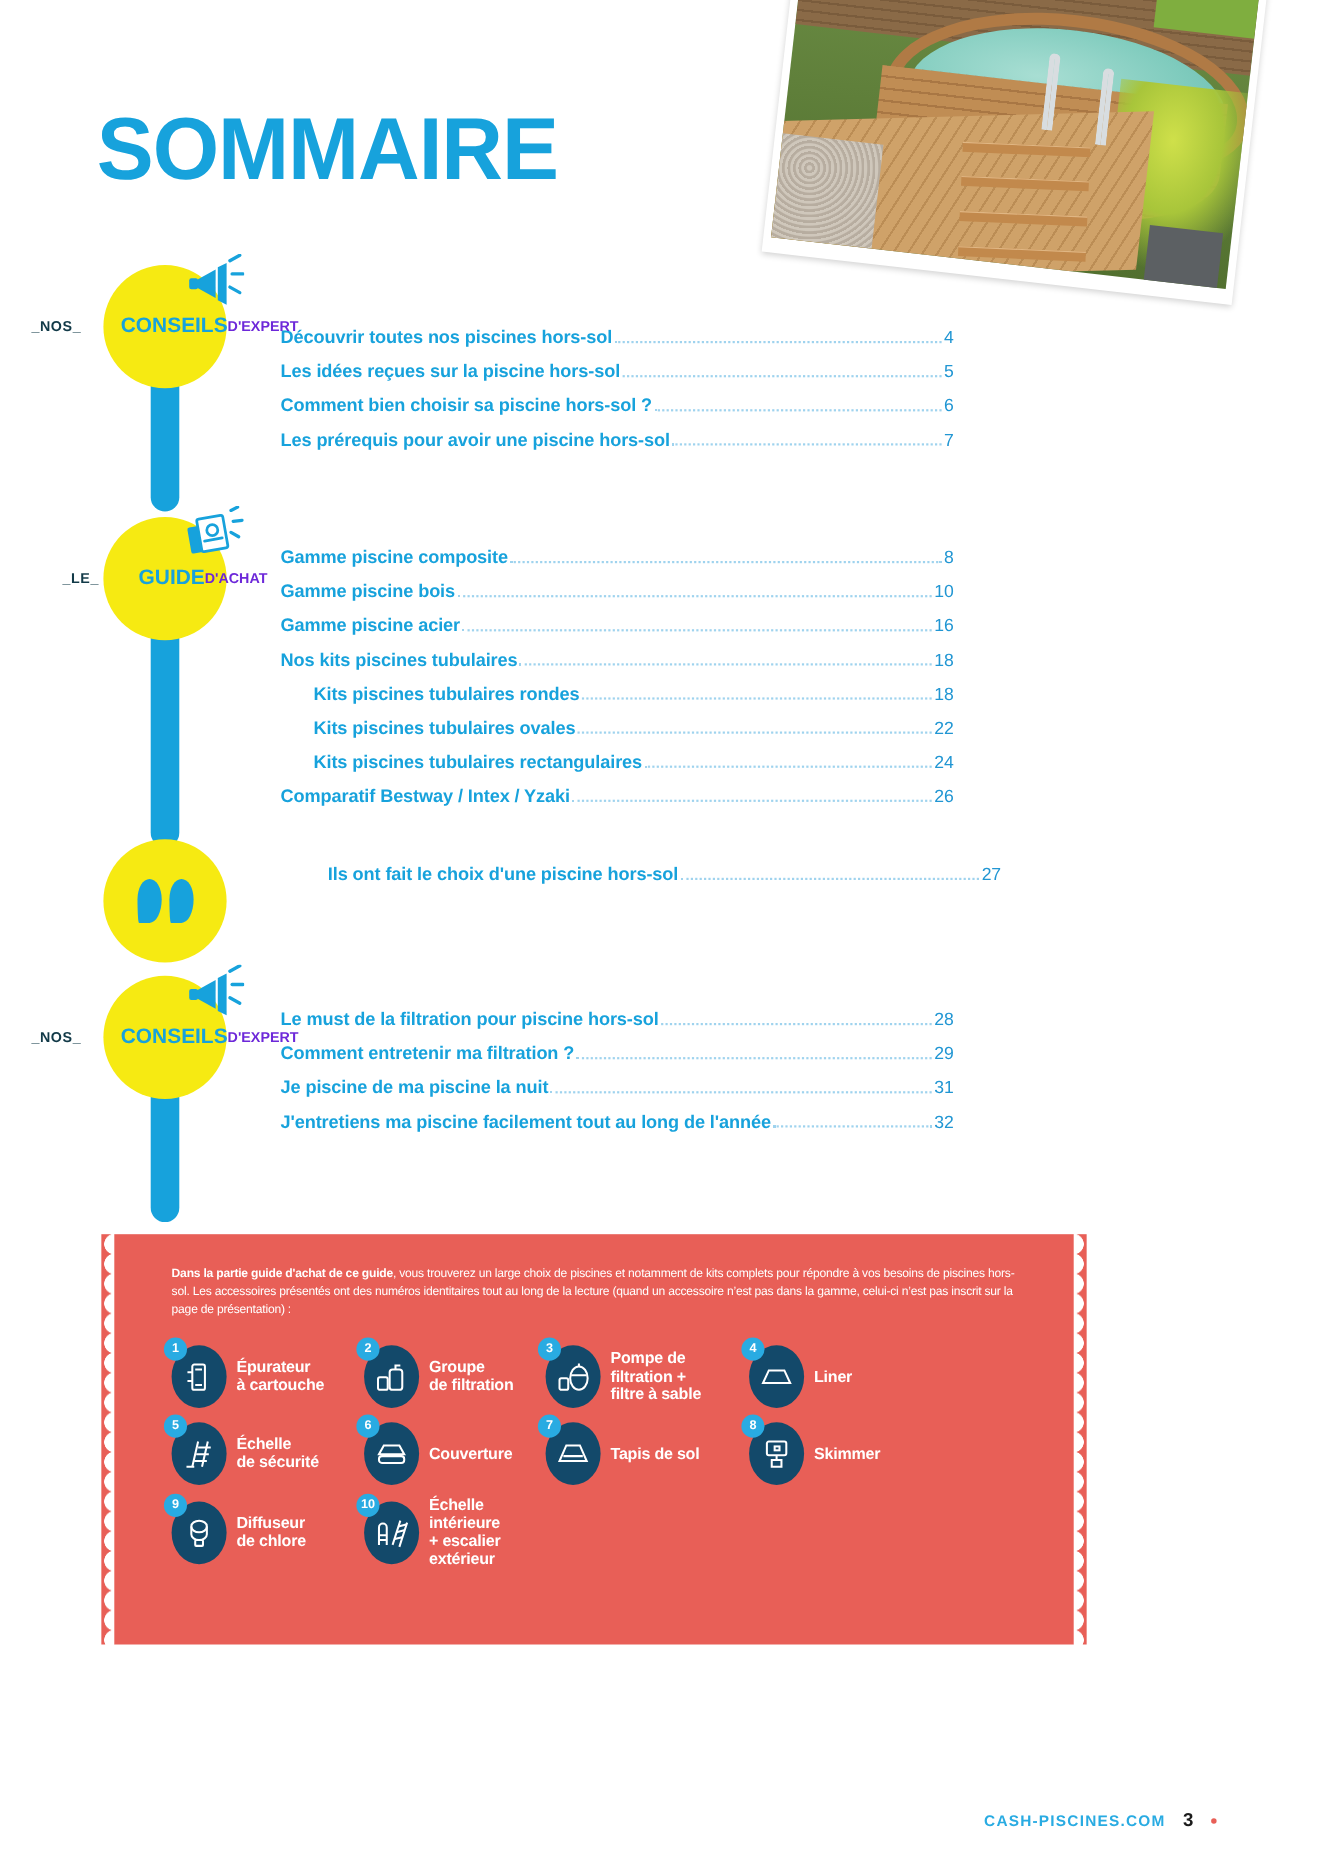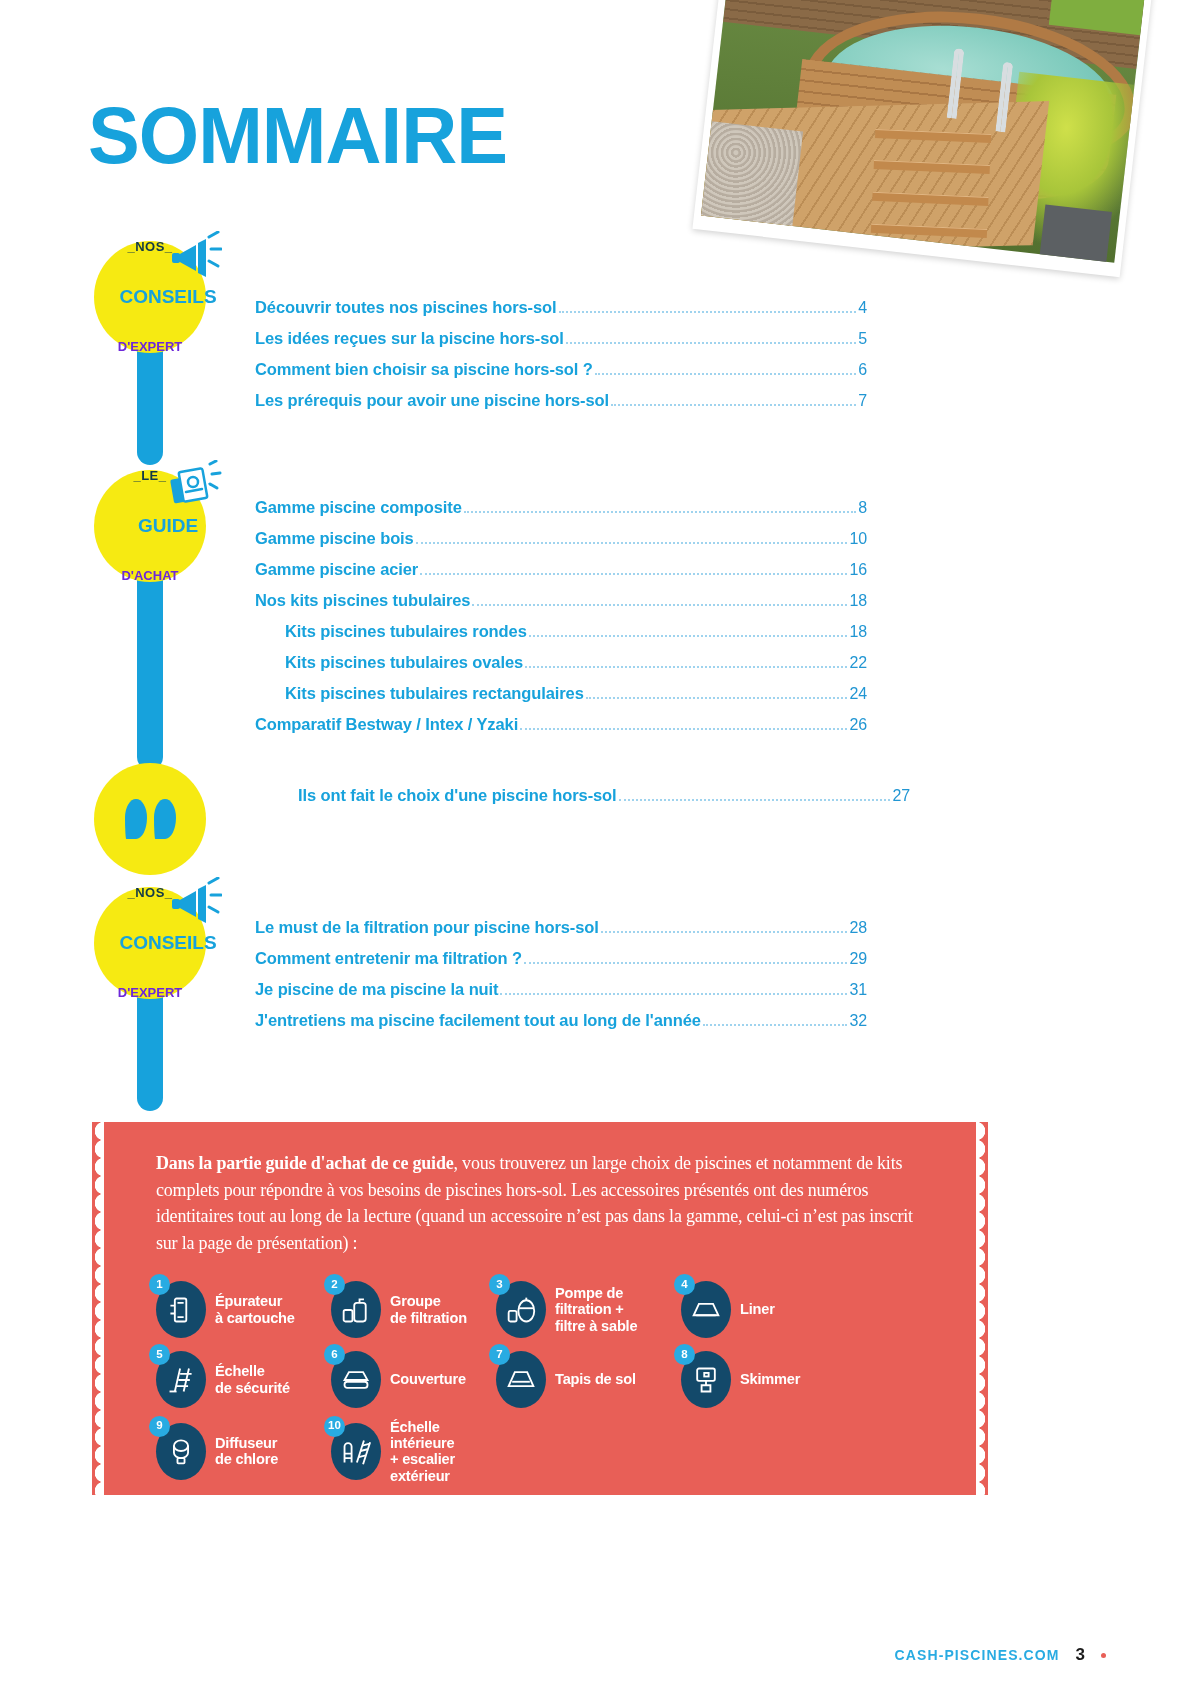--- a/index.html
+++ b/index.html
@@ -138,24 +138,23 @@
     z-index: 1;
   }
   .badge .disc {
     position: relative;
     width: 112px;
     height: 112px;
     border-radius: 50%;
     background: #f6ea12;
     z-index: 2;
     display: flex;
-    flex-direction: column;
+    flex-direction: row;
     align-items: center;
     justify-content: center;
-    gap: 33px;
   }
   .badge .l1 {
     font-size: 13px;
     font-weight: 700;
     letter-spacing: 0.5px;
     color: #123a48;
     line-height: 1.05;
   }
   .badge .l2 {
     font-size: 19px;
@@ -234,23 +233,23 @@
     height: 100%;
     background-image:
       radial-gradient(circle at 0 9px, transparent 9px, #e85f57 9.5px);
     background-size: 12px 18px;
     background-repeat: repeat-y;
   }
   .infobox::before { left: -12px; transform: scaleX(-1); }
   .infobox::after  { right: -12px; }
 
   .infobox p {
-    font-size: 18px;
+    font-size: 11px;
     line-height: 1.48;
-    font-family: Liberation Serif, serif;
+    font-family: Liberation Sans, sans-serif;
     letter-spacing: -0.2px;
   }
   .infobox p b { font-weight: 700; }
 
   .legend-grid {
     margin-top: 22px;
     display: grid;
     grid-template-columns: 175px 165px 185px 180px;
     row-gap: 8px;
   }

